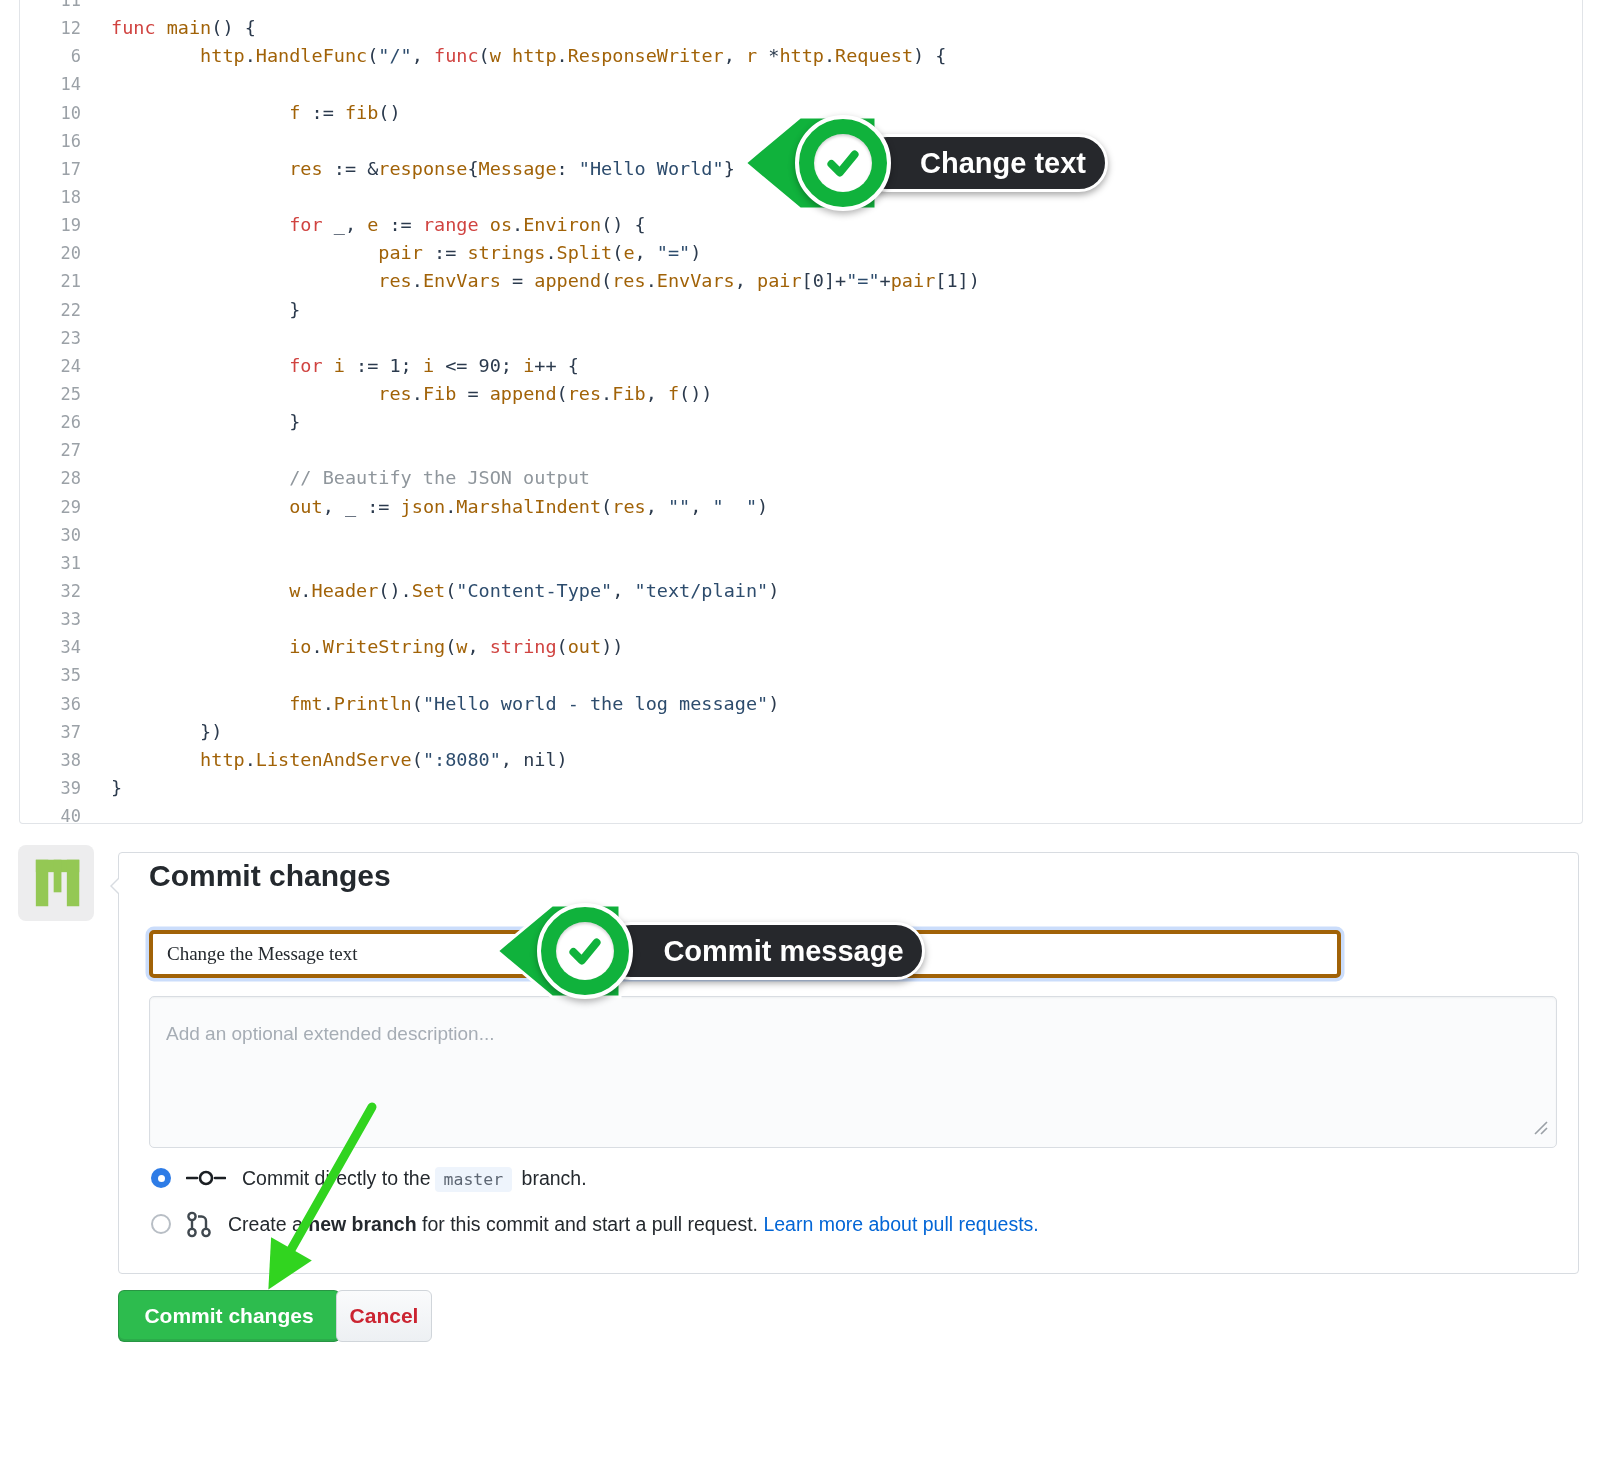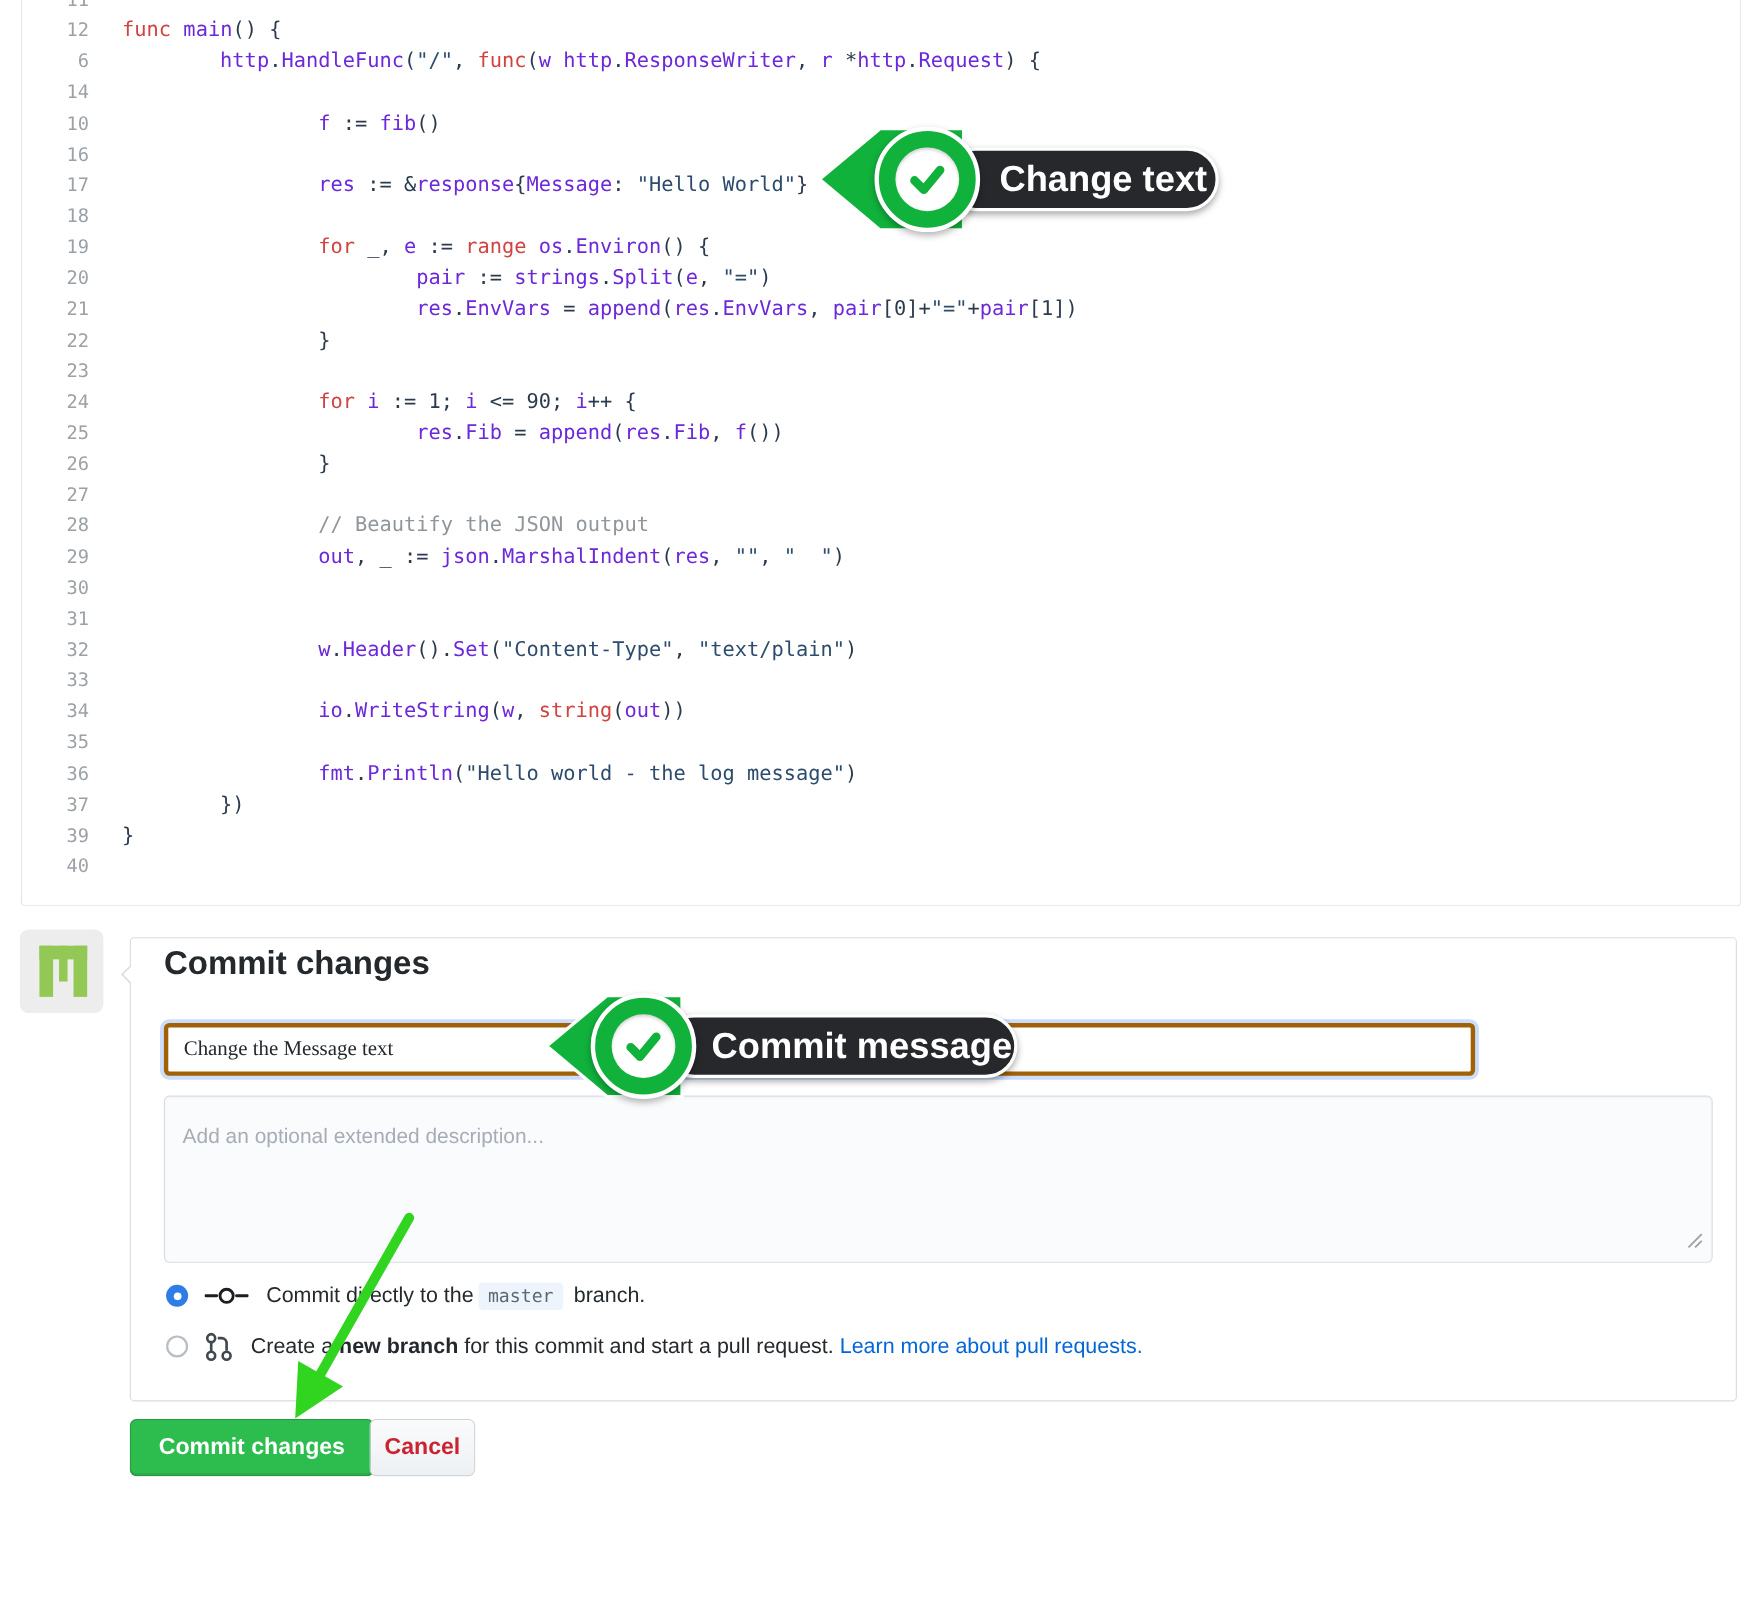--- a/index.html
+++ b/index.html
@@ -9,21 +9,21 @@
   
   .code-box{position:absolute;left:19px;top:0;width:1562px;height:823px;
     border:1px solid #e1e4e8;border-top:none;border-radius:0 0 4px 4px;
     overflow:hidden;background:#fff;}
   .code-lines{margin-top:-14px;}
   .crow{display:flex;height:28.15px;align-items:center;}
   .ln{width:61px;flex:none;text-align:right;color:#9ba1a7;
       font:17px "DejaVu Sans Mono",monospace;}
   .src{margin:0;padding-left:30px;white-space:pre;
        font:18.5px/28.15px "DejaVu Sans Mono",monospace;color:#2b3a4d;}
-  .tk-p{color:#2b3a4d;} .tk-k{color:#d04340;} .tk-o{color:#6d28d9;}
+  .tk-p{color:#2b3a4d;} .tk-k{color:#d04340;} .tk-o{color:#a16207;}
   .tk-s{color:#2d4c6d;} .tk-c{color:#8f969c;}
 
   
   .avatar{position:absolute;left:18px;top:845px;width:76px;height:76px;
     border-radius:8px;background:#ededee;display:flex;align-items:center;justify-content:center;}
   .commit-form{position:absolute;left:118px;top:852px;width:1459px;height:420px;
     background:#fff;border:1px solid #d8dce1;border-radius:4px;}
   .caret{position:absolute;left:-9px;top:24px;width:0;height:0;
     border-top:9px solid transparent;border-bottom:9px solid transparent;border-right:9px solid #d8dce1;}
   .caret:after{content:"";position:absolute;left:1.5px;top:-8px;width:0;height:0;
@@ -56,21 +56,21 @@
        font-size:21px;font-weight:bold;cursor:pointer;}
   .btn-commit{left:118px;width:222px;background:#2dbc4e;color:#fff;
     border:1px solid rgba(27,31,35,.25);box-shadow:inset 0 -2px 0 rgba(27,31,35,.10);}
   .btn-cancel{left:336px;width:96px;background:linear-gradient(180deg,#fafbfc,#edf0f3);
     color:#cb2431;border:1px solid #d0d5da;}
 
   
   .overlay{position:absolute;left:0;top:0;z-index:5;pointer-events:none;}
   .pill{position:absolute;z-index:6;height:58px;background:#26282c;border:3px solid #fff;
     border-radius:32px;box-shadow:0 3px 7px rgba(0,0,0,.35);box-sizing:border-box;
-    color:#fff;font-size:33px;font-weight:bold;display:flex;align-items:center;justify-content:center;}
+    color:#fff;font-size:29px;font-weight:bold;display:flex;align-items:center;justify-content:center;}
   .pill1{left:858px;top:134px;width:250px;padding-left:40px;}
   .pill2{left:602px;top:922px;width:323px;padding-left:40px;}
   .badge{position:absolute;z-index:7;width:96px;height:96px;border-radius:50%;background:#10b23c;
     border:4px solid #fff;box-sizing:border-box;box-shadow:0 3px 7px rgba(0,0,0,.3);}
   .badge .in{position:absolute;left:15px;top:15px;width:58px;height:58px;border-radius:50%;background:#fff;
     box-shadow:inset 0 2px 3px rgba(0,0,0,.18);display:flex;align-items:center;justify-content:center;}
   .badge1{left:795px;top:115px;} .badge2{left:537px;top:903px;}
 </style>
 </head>
 <body>
@@ -176,20 +176,24 @@
         <span class="ln">35</span>
         <pre class="src"></pre>
       </div>
       <div class="crow">
         <span class="ln">36</span>
         <pre class="src"><span class="tk-p">                </span><span class="tk-o">fmt</span><span class="tk-p">.</span><span class="tk-o">Println</span><span class="tk-p">(</span><span class="tk-s">"Hello world - the log message"</span><span class="tk-p">)</span></pre>
       </div>
       <div class="crow">
         <span class="ln">37</span>
         <pre class="src"><span class="tk-p">        })</span></pre>
+      </div>
+      <div class="crow">
+        <span class="ln">38</span>
+        <pre class="src"><span class="tk-p">        </span><span class="tk-o">http</span><span class="tk-p">.</span><span class="tk-o">ListenAndServe</span><span class="tk-p">(</span><span class="tk-s">":8080"</span><span class="tk-p">, nil)</span></pre>
       </div>
       <div class="crow">
         <span class="ln">39</span>
         <pre class="src"><span class="tk-p">}</span></pre>
       </div>
       <div class="crow">
         <span class="ln">40</span>
         <pre class="src"></pre>
       </div>
     </div>

